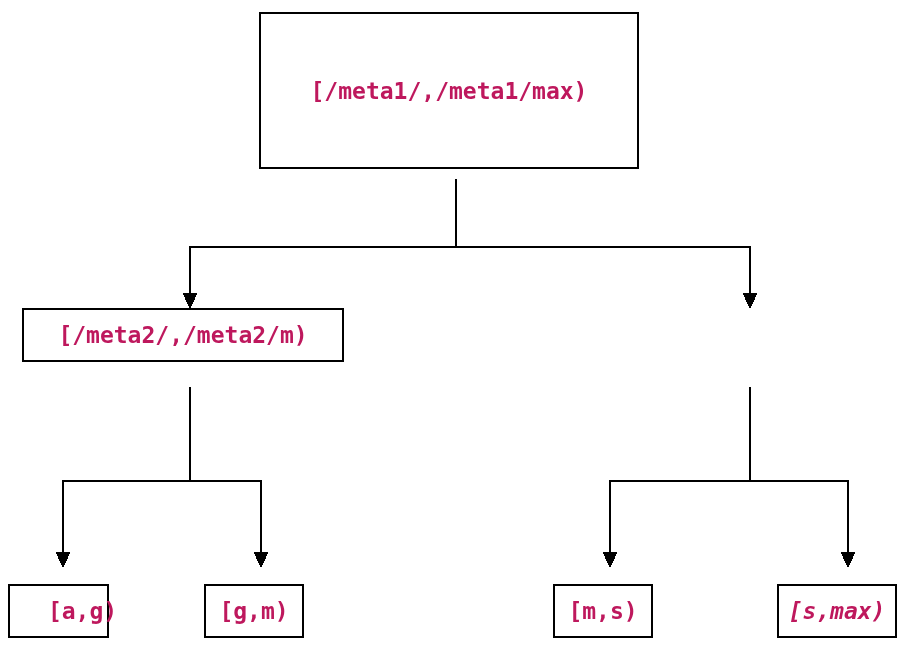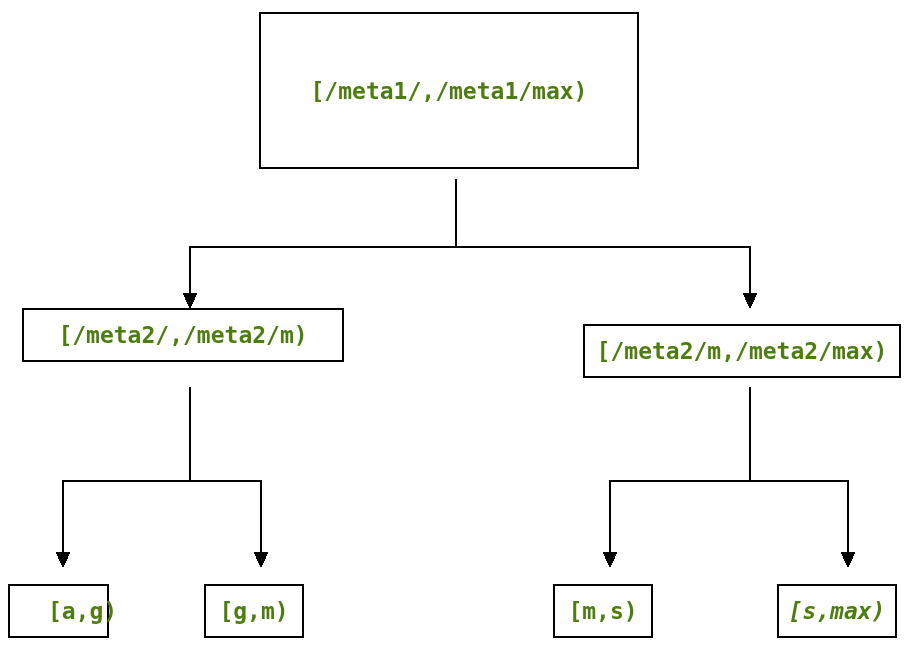--- a/index.html
+++ b/index.html
@@ -33,21 +33,21 @@
   .node {
     position: absolute;
     box-sizing: border-box;
     border: 2px solid #000000;
     background: #ffffff;
     display: flex;
     align-items: center;
     justify-content: center;
     font-weight: bold;
     font-size: 23px;
-    color: #4d7c0f;
+    color: #be185d;
     white-space: nowrap;
   }
   .node-root   { left: 259px; top: 12px;  width: 380px; height: 157px; }
   .node-l2a    { left: 22px;  top: 308px; width: 322px; height: 54px; }
   .node-l2b    { left: 583px; top: 324px; width: 318px; height: 54px; }
   .node-leaf-a { left: 8px;   top: 584px; width: 101px; height: 54px; padding-left: 48px; }
   .node-leaf-b { left: 204px; top: 584px; width: 100px; height: 54px; }
   .node-leaf-c { left: 553px; top: 584px; width: 100px; height: 54px; }
   .node-leaf-d { left: 777px; top: 584px; width: 120px; height: 54px; font-style: italic; }
 </style>
@@ -101,21 +101,20 @@
     <g>
       <line x1="848" y1="480" x2="848" y2="553"></line>
       <polygon points="841,552 855,552 848,567"></polygon>
     </g>
   </svg>
 
   <div class="node node-root">[/meta1/,/meta1/max)</div>
 
   <div class="node node-l2a">[/meta2/,/meta2/m)</div>
 
-  <div class="node node-l2b">[/meta2/m,/meta2/max)</div>
 
   <div class="node node-leaf-a">[a,g)</div>
 
   <div class="node node-leaf-b">[g,m)</div>
 
   <div class="node node-leaf-c">[m,s)</div>
 
   <div class="node node-leaf-d">[s,max)</div>
 
 </div>

